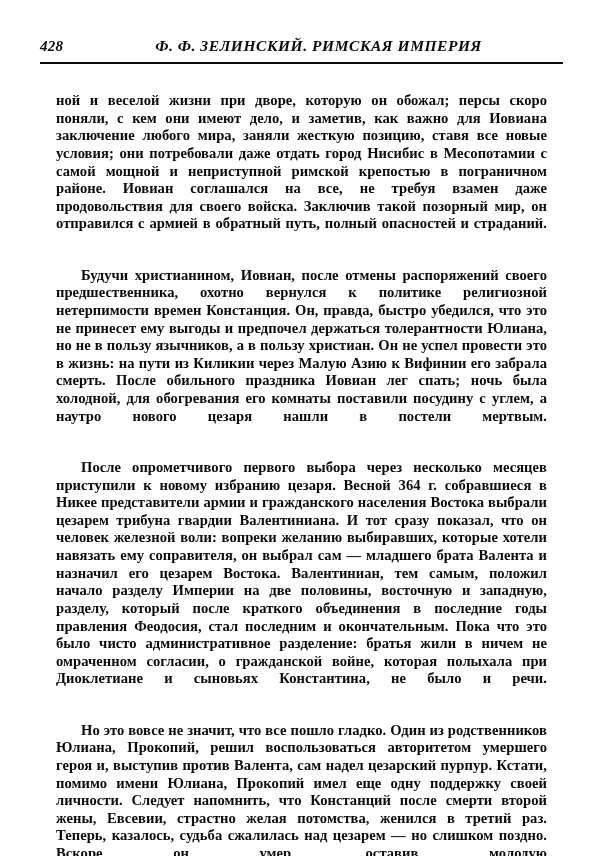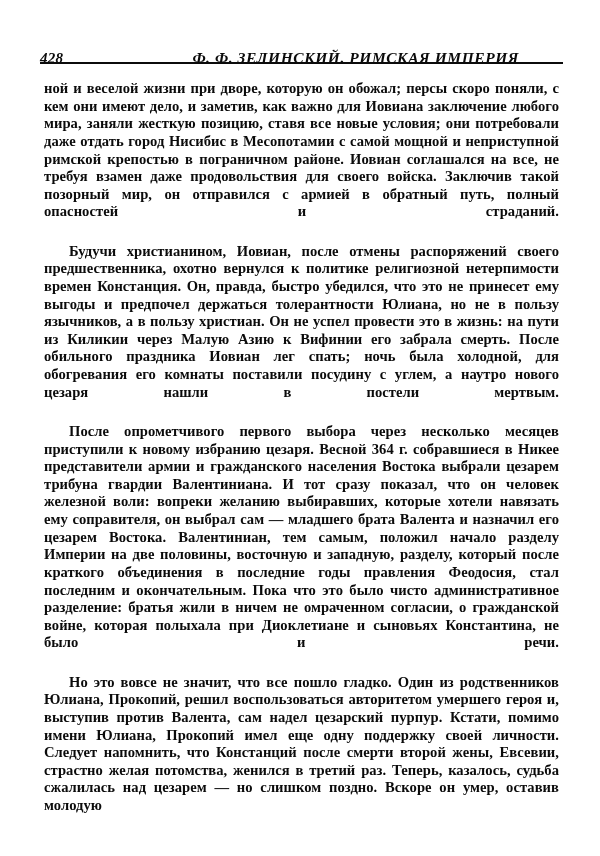--- a/index.html
+++ b/index.html
@@ -36,49 +36,48 @@
     font-size: 15px;
     font-weight: 700;
     letter-spacing: 0.3px;
     line-height: 20px;
     width: 78px;
     flex: none;
   }
 
   .running-title {
     flex: 1 1 auto;
-    text-align: right;
+    text-align: center;
     font-size: 15.5px;
     font-weight: 700;
     letter-spacing: 0.55px;
     line-height: 20px;
     white-space: nowrap;
     padding-right: 44px;
-    margin-top: 12px;
   }
 
   .header-rule {
     position: absolute;
     left: 40px;
     top: 62px;
     width: 523px;
     height: 2px;
     background: #0b0b0b;
   }
 
   
   .textblock {
     position: absolute;
     left: 40px;
     top: 76px;
     width: 523px;
   }
 
   p.para {
-    margin: 4px;
+    margin: 16px;
     text-indent: 25px;
     text-align: justify;
     text-justify: inter-word;
     font-size: 14.6px;
     font-weight: 700;
     line-height: 17.62px;
     letter-spacing: 0.04px;
     word-spacing: 0.2px;
     hyphens: manual;
   }

